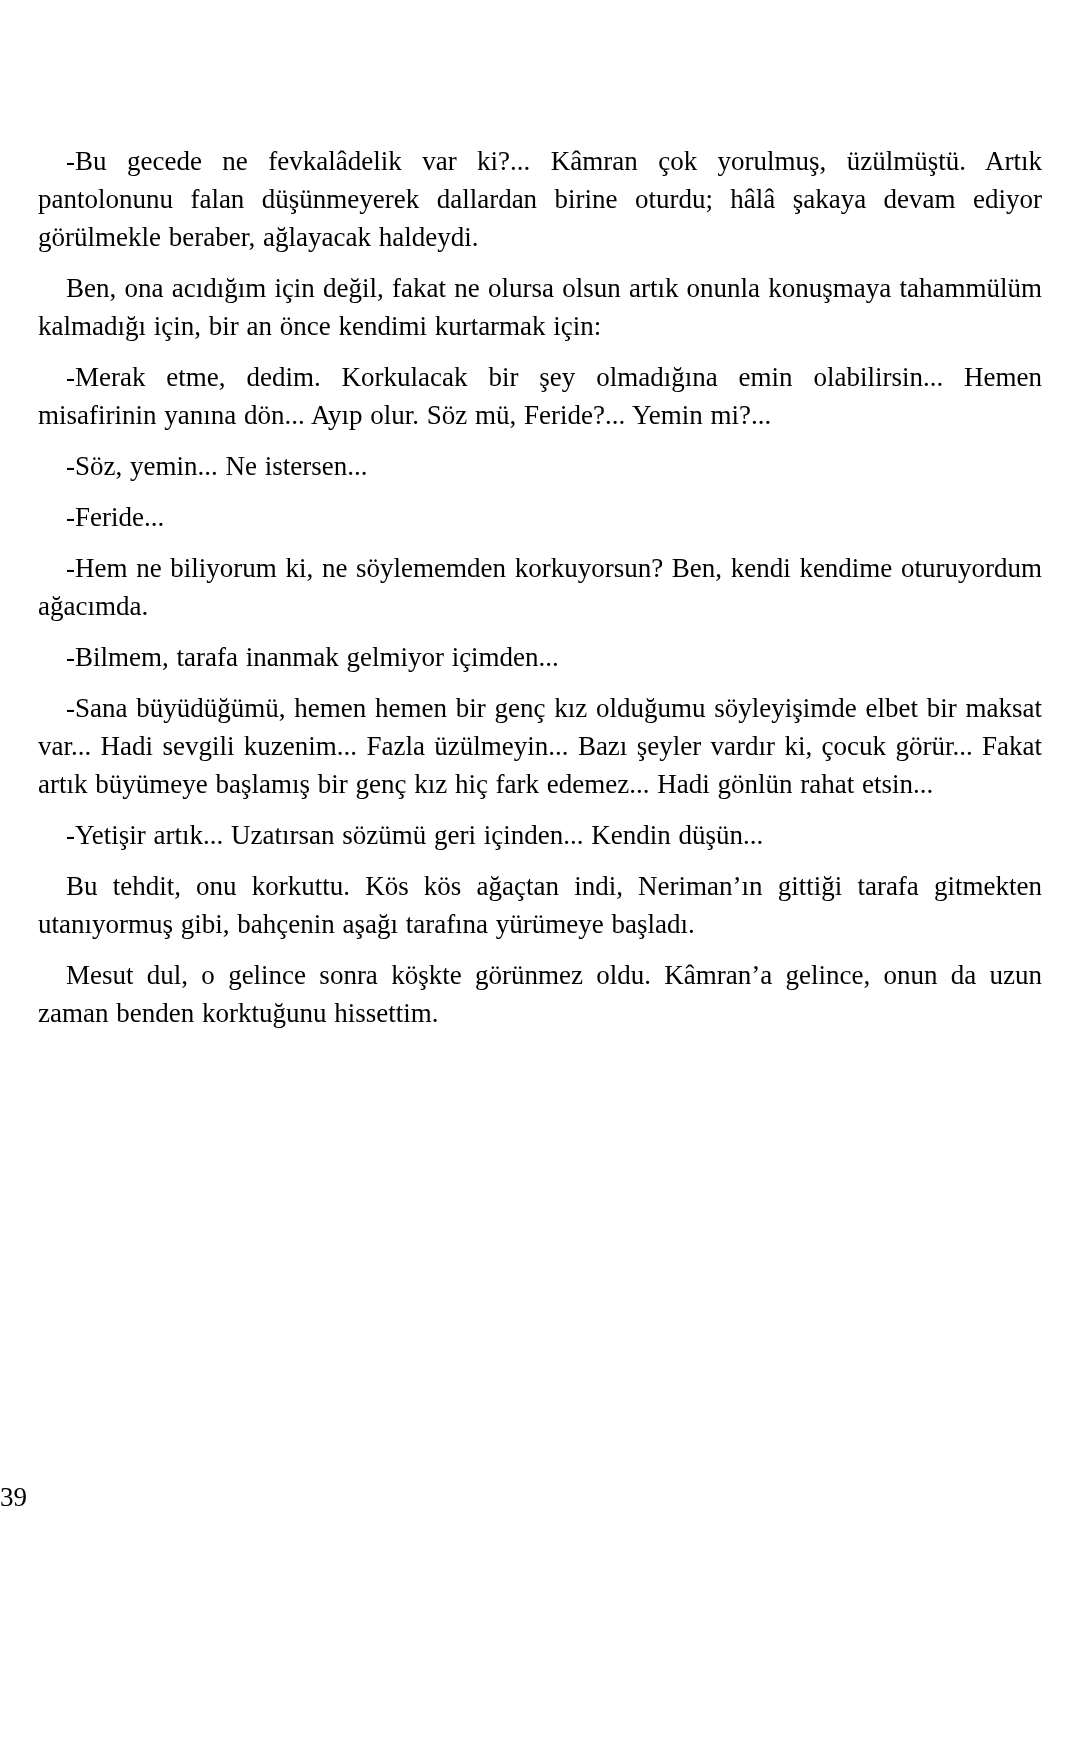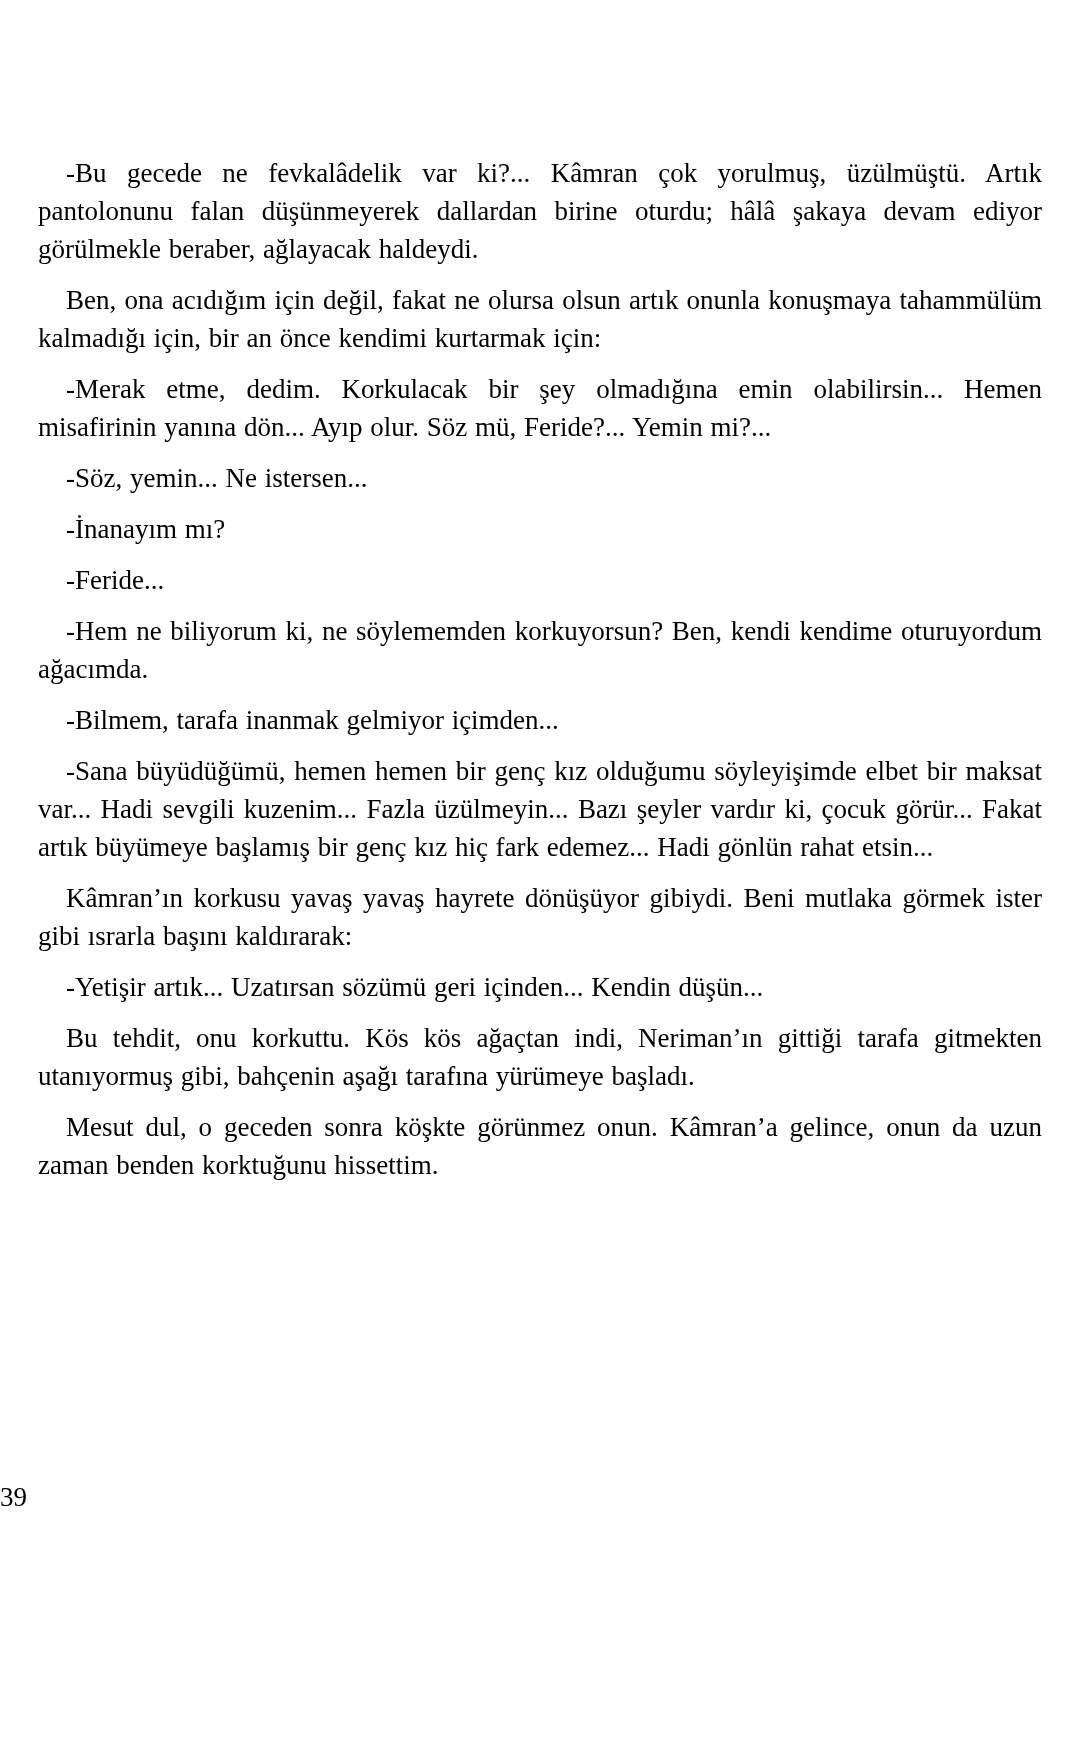--- a/index.html
+++ b/index.html
@@ -21,21 +21,21 @@
     position: absolute;
     top: 142px;
     left: 38px;
     right: 38px;
   }
   .para {
     font-size: 27px;
     line-height: 38px;
     text-align: justify;
     text-indent: 28px;
-    margin: 12px 0 13px 0;
+    margin: 0 0 13px 0;
     word-spacing: 1px;
   }
   .page-number {
     position: absolute;
     top: 1478px;
     left: 0;
     width: 100%;
     text-align: left;
     font-size: 27px;
     line-height: 38px;
@@ -43,24 +43,22 @@
 </style>
 </head>
 <body>
 
 <div class="page">
   <main class="text-block">
       <p class="para">-Bu gecede ne fevkalâdelik var ki?... Kâmran çok yorulmuş, üzülmüştü. Artık pantolonunu falan düşünmeyerek dallardan birine oturdu; hâlâ şakaya devam ediyor görülmekle beraber, ağlayacak haldeydi.</p>
       <p class="para">Ben, ona acıdığım için değil, fakat ne olursa olsun artık onunla konuşmaya tahammülüm kalmadığı için, bir an önce kendimi kurtarmak için:</p>
       <p class="para">-Merak etme, dedim. Korkulacak bir şey olmadığına emin olabilirsin... Hemen misafirinin yanına dön... Ayıp olur. Söz mü, Feride?... Yemin mi?...</p>
       <p class="para">-Söz, yemin... Ne istersen...</p>
-      <p class="para">-İnanayım mı?</p>
       <p class="para">-Feride...</p>
       <p class="para">-Hem ne biliyorum ki, ne söylememden korkuyorsun? Ben, kendi kendime oturuyordum ağacımda.</p>
       <p class="para">-Bilmem, tarafa inanmak gelmiyor içimden...</p>
       <p class="para">-Sana büyüdüğümü, hemen hemen bir genç kız olduğumu söyleyişimde elbet bir maksat var... Hadi sevgili kuzenim... Fazla üzülmeyin... Bazı şeyler vardır ki, çocuk görür... Fakat artık büyümeye başlamış bir genç kız hiç fark edemez... Hadi gönlün rahat etsin...</p>
-      <p class="para">Kâmran’ın korkusu yavaş yavaş hayrete dönüşüyor gibiydi. Beni mutlaka görmek ister gibi ısrarla başını kaldırarak:</p>
       <p class="para">-Yetişir artık... Uzatırsan sözümü geri içinden... Kendin düşün...</p>
       <p class="para">Bu tehdit, onu korkuttu. Kös kös ağaçtan indi, Neriman’ın gittiği tarafa gitmekten utanıyormuş gibi, bahçenin aşağı tarafına yürümeye başladı.</p>
-      <p class="para">Mesut dul, o geceden sonra köşkte görünmez onun. Kâmran’a gelince, onun da uzun zaman benden korktuğunu hissettim.</p>
+      <p class="para">Mesut dul, o gelince sonra köşkte görünmez oldu. Kâmran’a gelince, onun da uzun zaman benden korktuğunu hissettim.</p>
     </main>
   <div class="page-number">39</div>
 </div>
 
 </body></html>

